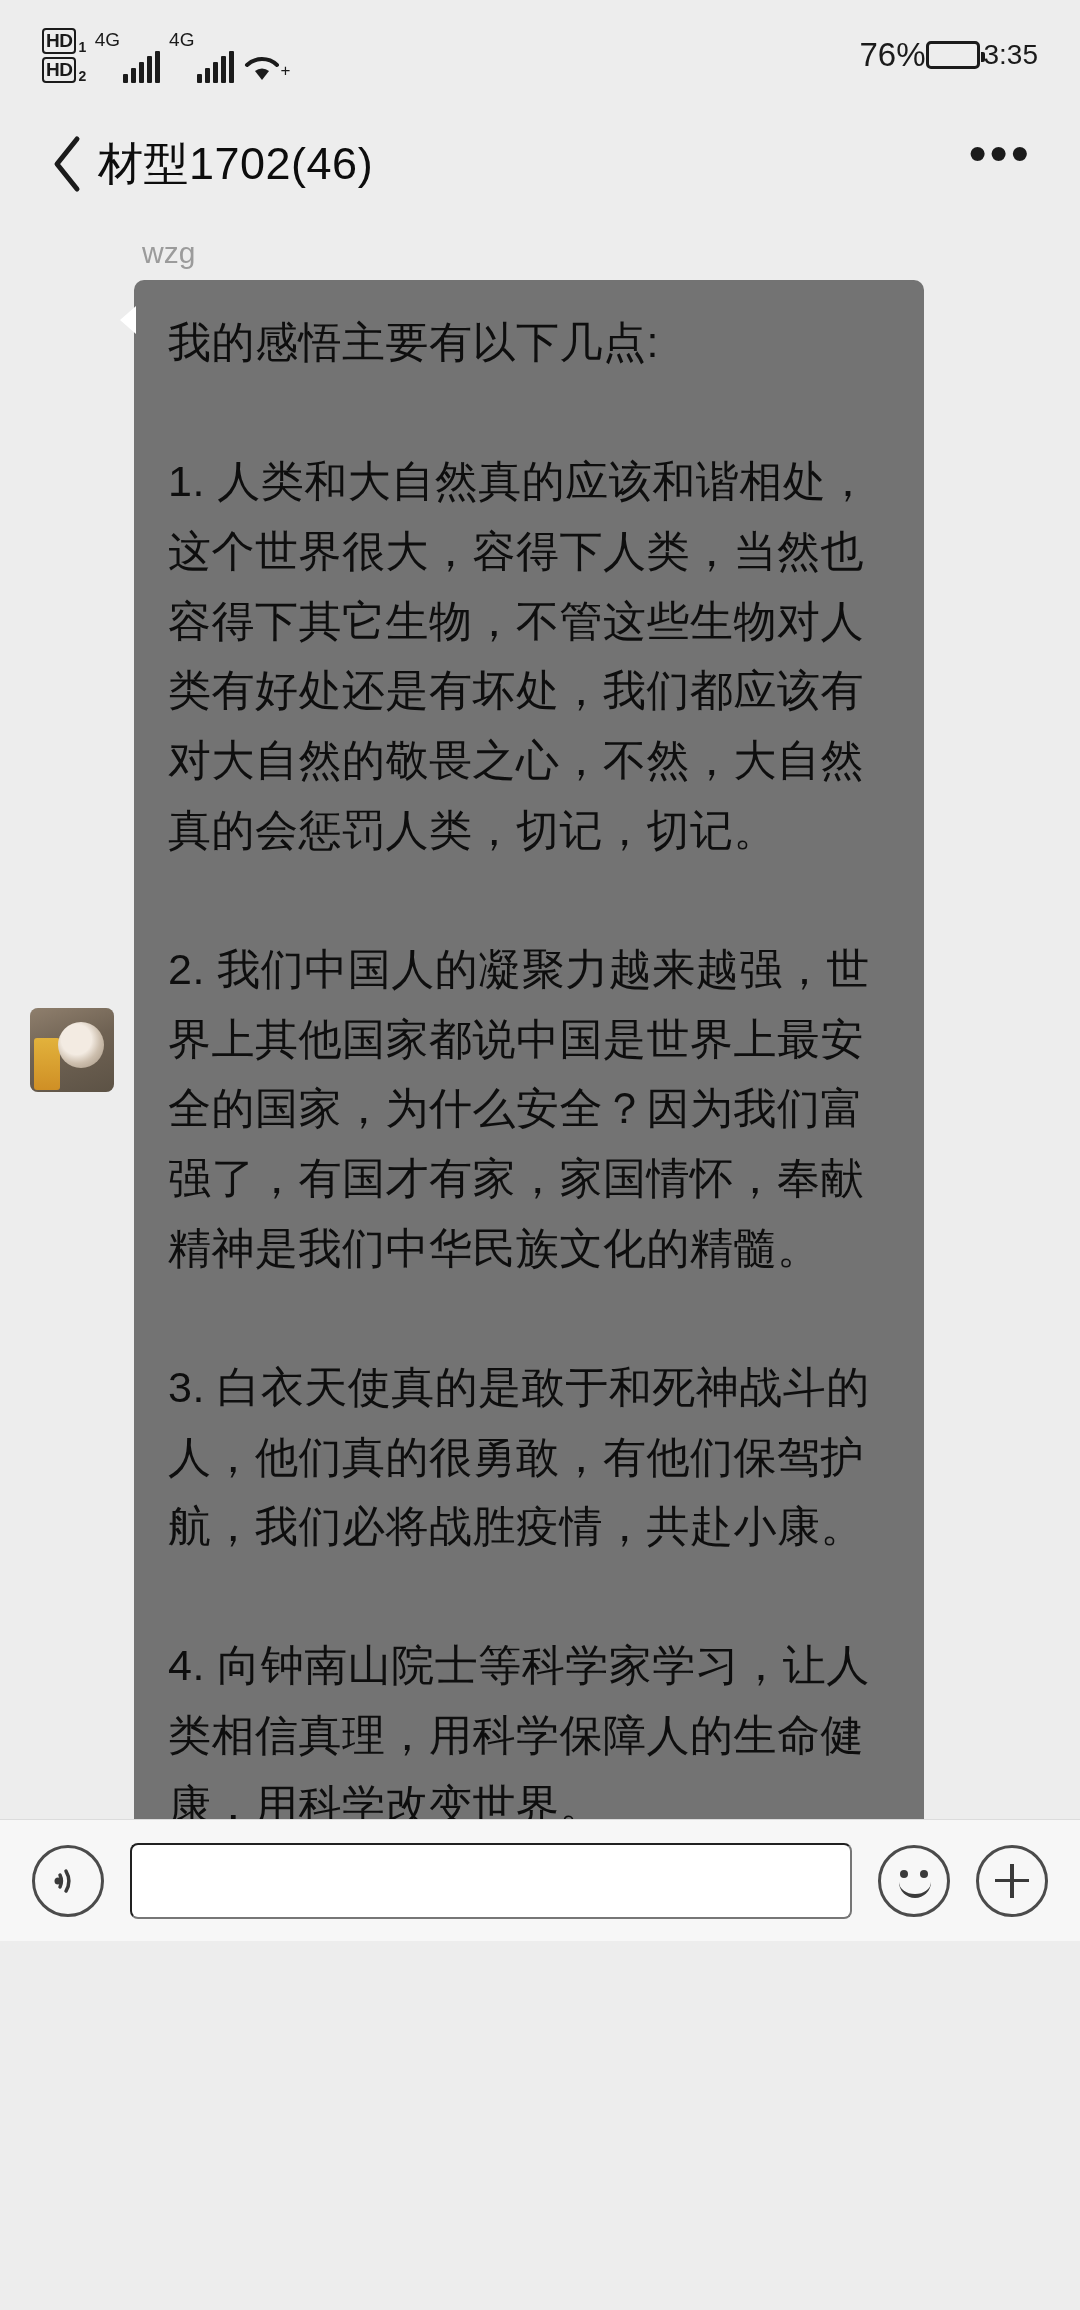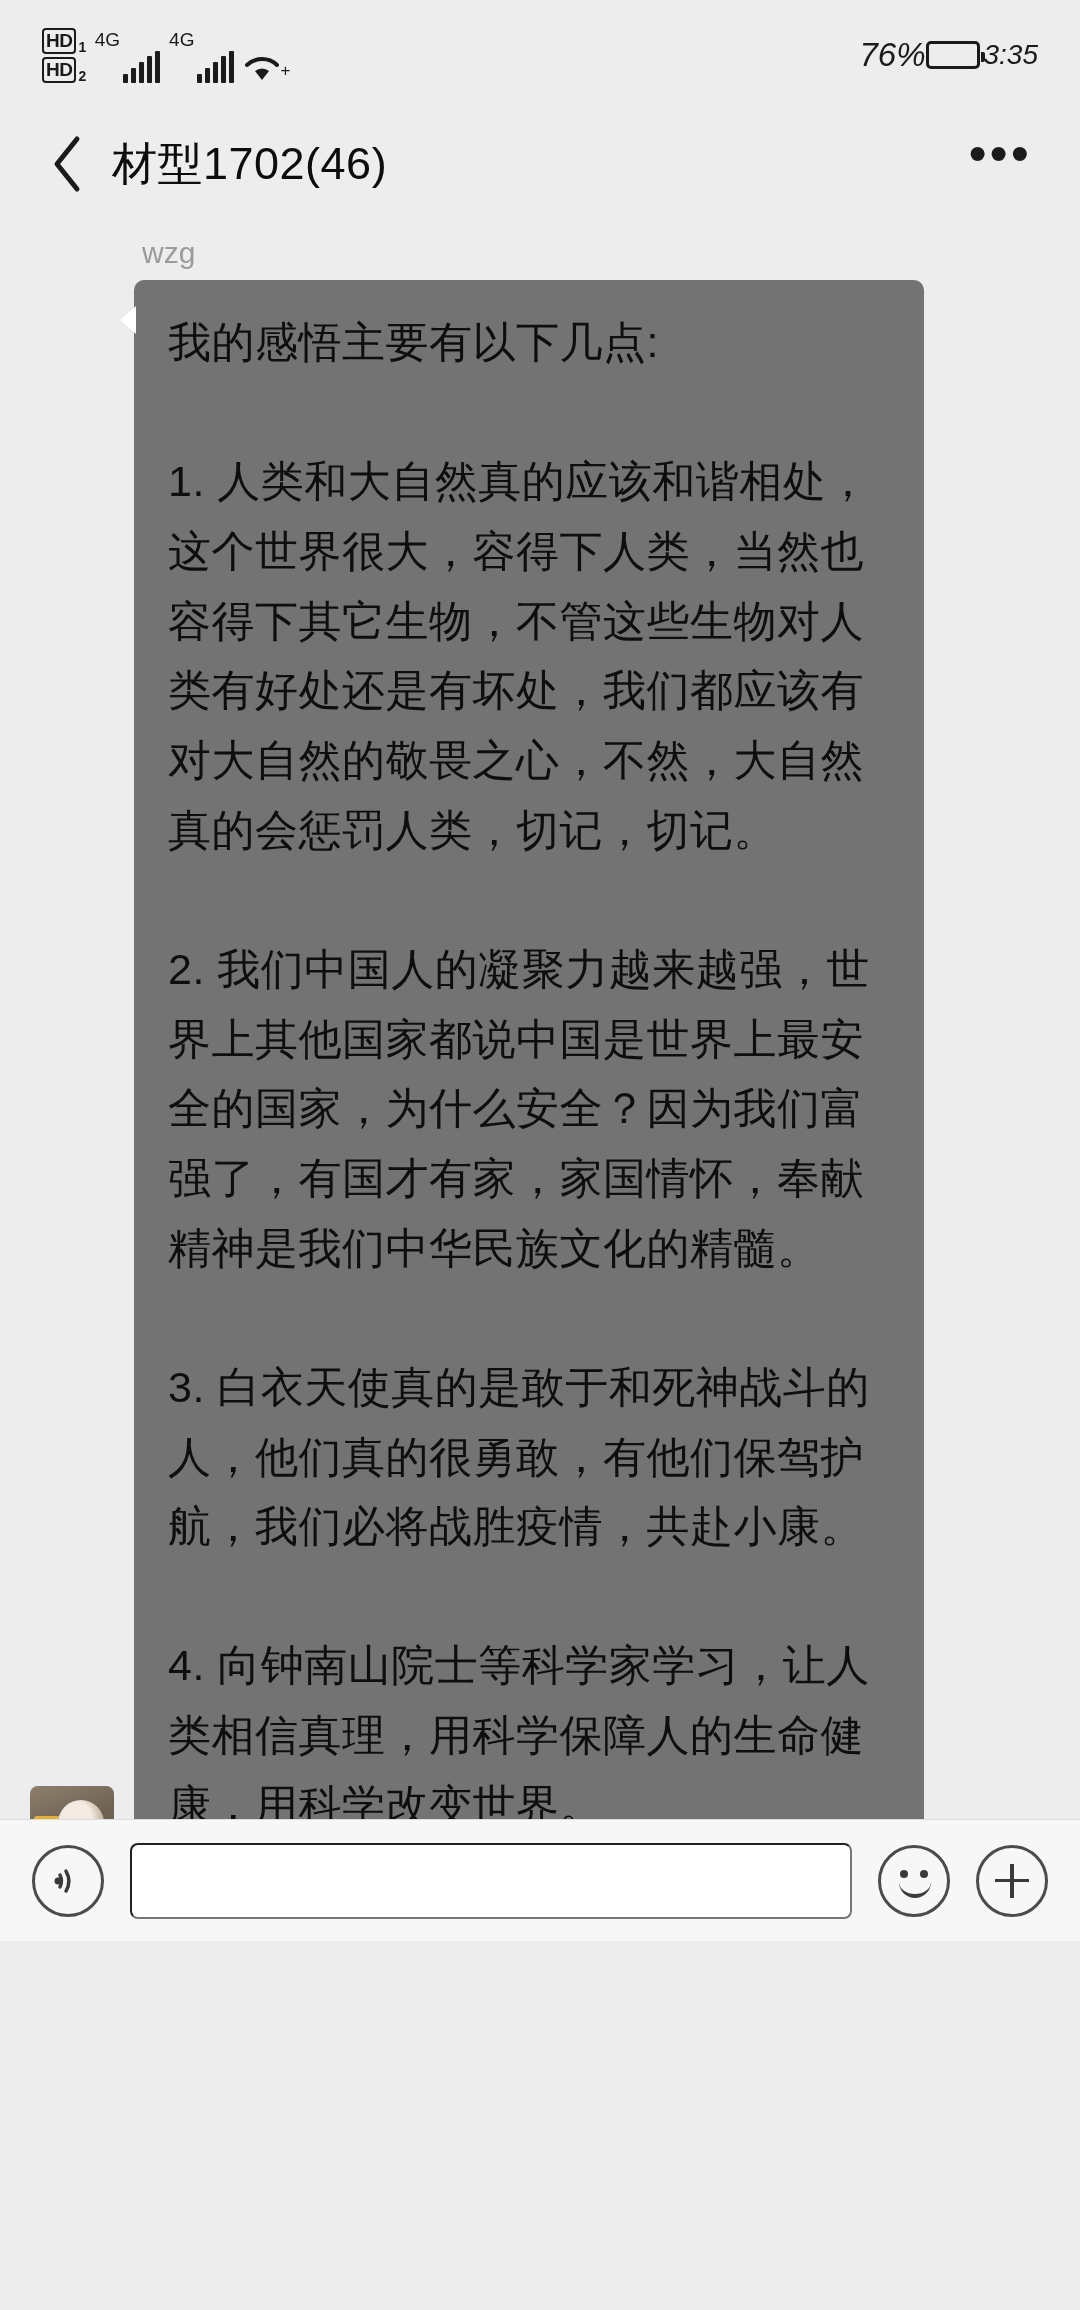--- a/index.html
+++ b/index.html
@@ -22,21 +22,21 @@
   .statusbar {
     height: 110px;
     flex: 0 0 110px;
     display: flex;
     align-items: center;
     padding: 0 42px;
     color: #1b1b1b;
     font-size: 34px;
   }
   .sb-left { display: flex; align-items: flex-end; gap: 9px; flex: 1; }
-  .sb-right { display: flex; align-items: center; gap: 0; font-style: italic; }
+  .sb-right { display: flex; align-items: center; gap: 0; }
 
   .hd-stack { display: flex; flex-direction: column; gap: 3px; }
   .hd-badge {
     display: flex; align-items: center;
     font-size: 19px; font-weight: bold;
     letter-spacing: -0.5px;
     line-height: 1;
   }
   .hd-box {
     border: 2.5px solid #1b1b1b;
@@ -87,42 +87,41 @@
     background: #ededed;
   }
   .back {
     width: 60px; height: 60px;
     display: flex; align-items: center; justify-content: center;
   }
   .back svg { display: block; }
   .nav-title {
     font-size: 45px;
     color: #0d0d0d;
-    margin-left: 14px;
     flex: 1;
     letter-spacing: 0.5px;
   }
   .nav-more {
     font-size: 52px;
     line-height: 0.4;
     color: #1b1b1b;
     padding: 0 10px 22px 10px;
     letter-spacing: 3px;
   }
 
   
   .chat {
     flex: 1 1 auto;
     position: relative;
     overflow: hidden;
     padding: 12px 0 0 0;
   }
   .msg-row {
     display: flex;
-    align-items: flex-end;
+    align-items: center;
     padding: 0 28px 0 30px;
     margin-bottom: 8px;
   }
   .avatar {
     width: 84px; height: 84px;
     border-radius: 8px;
     flex: 0 0 84px;
     overflow: hidden;
     background: #c8c8c8;
   }

